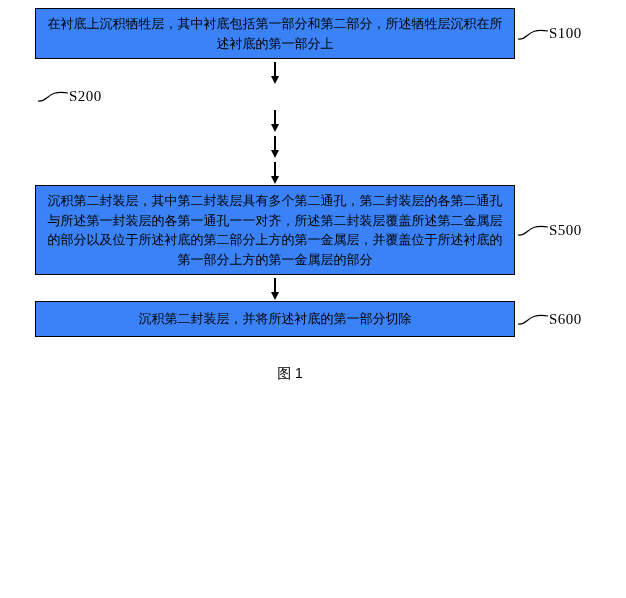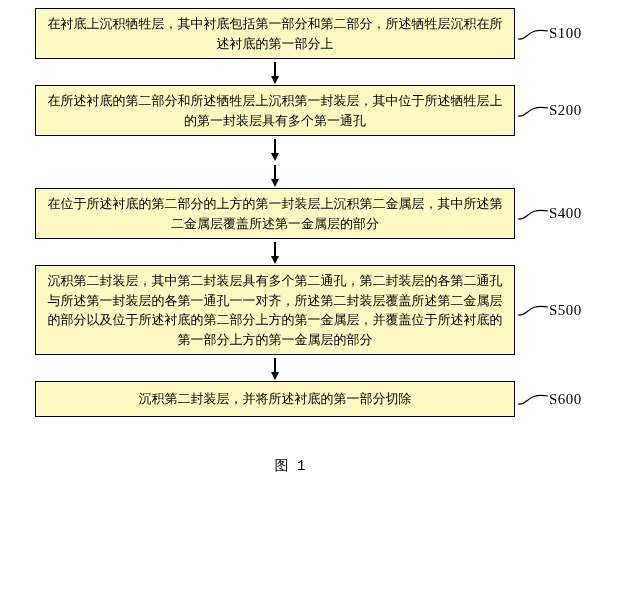--- a/index.html
+++ b/index.html
@@ -18,21 +18,21 @@
   }
   .step-row {
     display: flex;
     align-items: center;
   }
   .box {
     width: 480px;
     flex: none;
     box-sizing: border-box;
     border: 1px solid #000;
-    background: #fef9c3;
+    background: #3b82f6;
     padding: 5px 10px;
     min-height: 36px;
     display: flex;
     align-items: center;
     justify-content: center;
     text-align: center;
     font-size: 13px;
     line-height: 1.5;
   }
   .leader {
@@ -65,23 +65,23 @@
   .arrow-head {
     width: 0;
     height: 0;
     border-left: 4px solid transparent;
     border-right: 4px solid transparent;
     border-top: 8px solid #000;
   }
   .caption {
     width: 510px;
     text-align: center;
-    margin-top: 40px;
+    margin-top: 28px;
     font-size: 14px;
-    font-family: Liberation Mono, monospace;
+    font-family: Liberation Sans, sans-serif;
   }
 </style>
 </head>
 <body>
 
 <div class="page">
 
   <div class="step-row">
     <div class="box">
       <span>在衬底上沉积牺牲层，其中衬底包括第一部分和第二部分，所述牺牲层沉积在所述衬底的第一部分上</span>
@@ -92,51 +92,37 @@
         </svg>
     </div>
     <div class="step-label">S100</div>
   </div>
   <div class="arrow-row">
     <div class="arrow-shaft"></div>
     <div class="arrow-head"></div>
   </div>
 
   <div class="step-row">
-    <div class="box">
-      <span>在所述衬底的第二部分和所述牺牲层上沉积第一封装层，其中位于所述牺牲层上的第一封装层具有多个第一通孔</span>
-    </div>
     <div class="leader">
       <svg width="32" height="22" viewBox="0 0 32 22">
           <path d="M1 16 C 11 18, 10 4, 31 8" stroke="#000" stroke-width="1.2" fill="none"></path>
         </svg>
     </div>
     <div class="step-label">S200</div>
   </div>
   <div class="arrow-row">
     <div class="arrow-shaft"></div>
     <div class="arrow-head"></div>
   </div>
 
   <div class="arrow-row">
     <div class="arrow-shaft"></div>
     <div class="arrow-head"></div>
   </div>
 
-  <div class="step-row">
-    <div class="box">
-      <span>在位于所述衬底的第二部分的上方的第一封装层上沉积第二金属层，其中所述第二金属层覆盖所述第一金属层的部分</span>
-    </div>
-    <div class="leader">
-      <svg width="32" height="22" viewBox="0 0 32 22">
-          <path d="M1 16 C 11 18, 10 4, 31 8" stroke="#000" stroke-width="1.2" fill="none"></path>
-        </svg>
-    </div>
-    <div class="step-label">S400</div>
-  </div>
   <div class="arrow-row">
     <div class="arrow-shaft"></div>
     <div class="arrow-head"></div>
   </div>
 
   <div class="step-row">
     <div class="box">
       <span>沉积第二封装层，其中第二封装层具有多个第二通孔，第二封装层的各第二通孔与所述第一封装层的各第一通孔一一对齐，所述第二封装层覆盖所述第二金属层的部分以及位于所述衬底的第二部分上方的第一金属层，并覆盖位于所述衬底的第一部分上方的第一金属层的部分</span>
     </div>
     <div class="leader">

